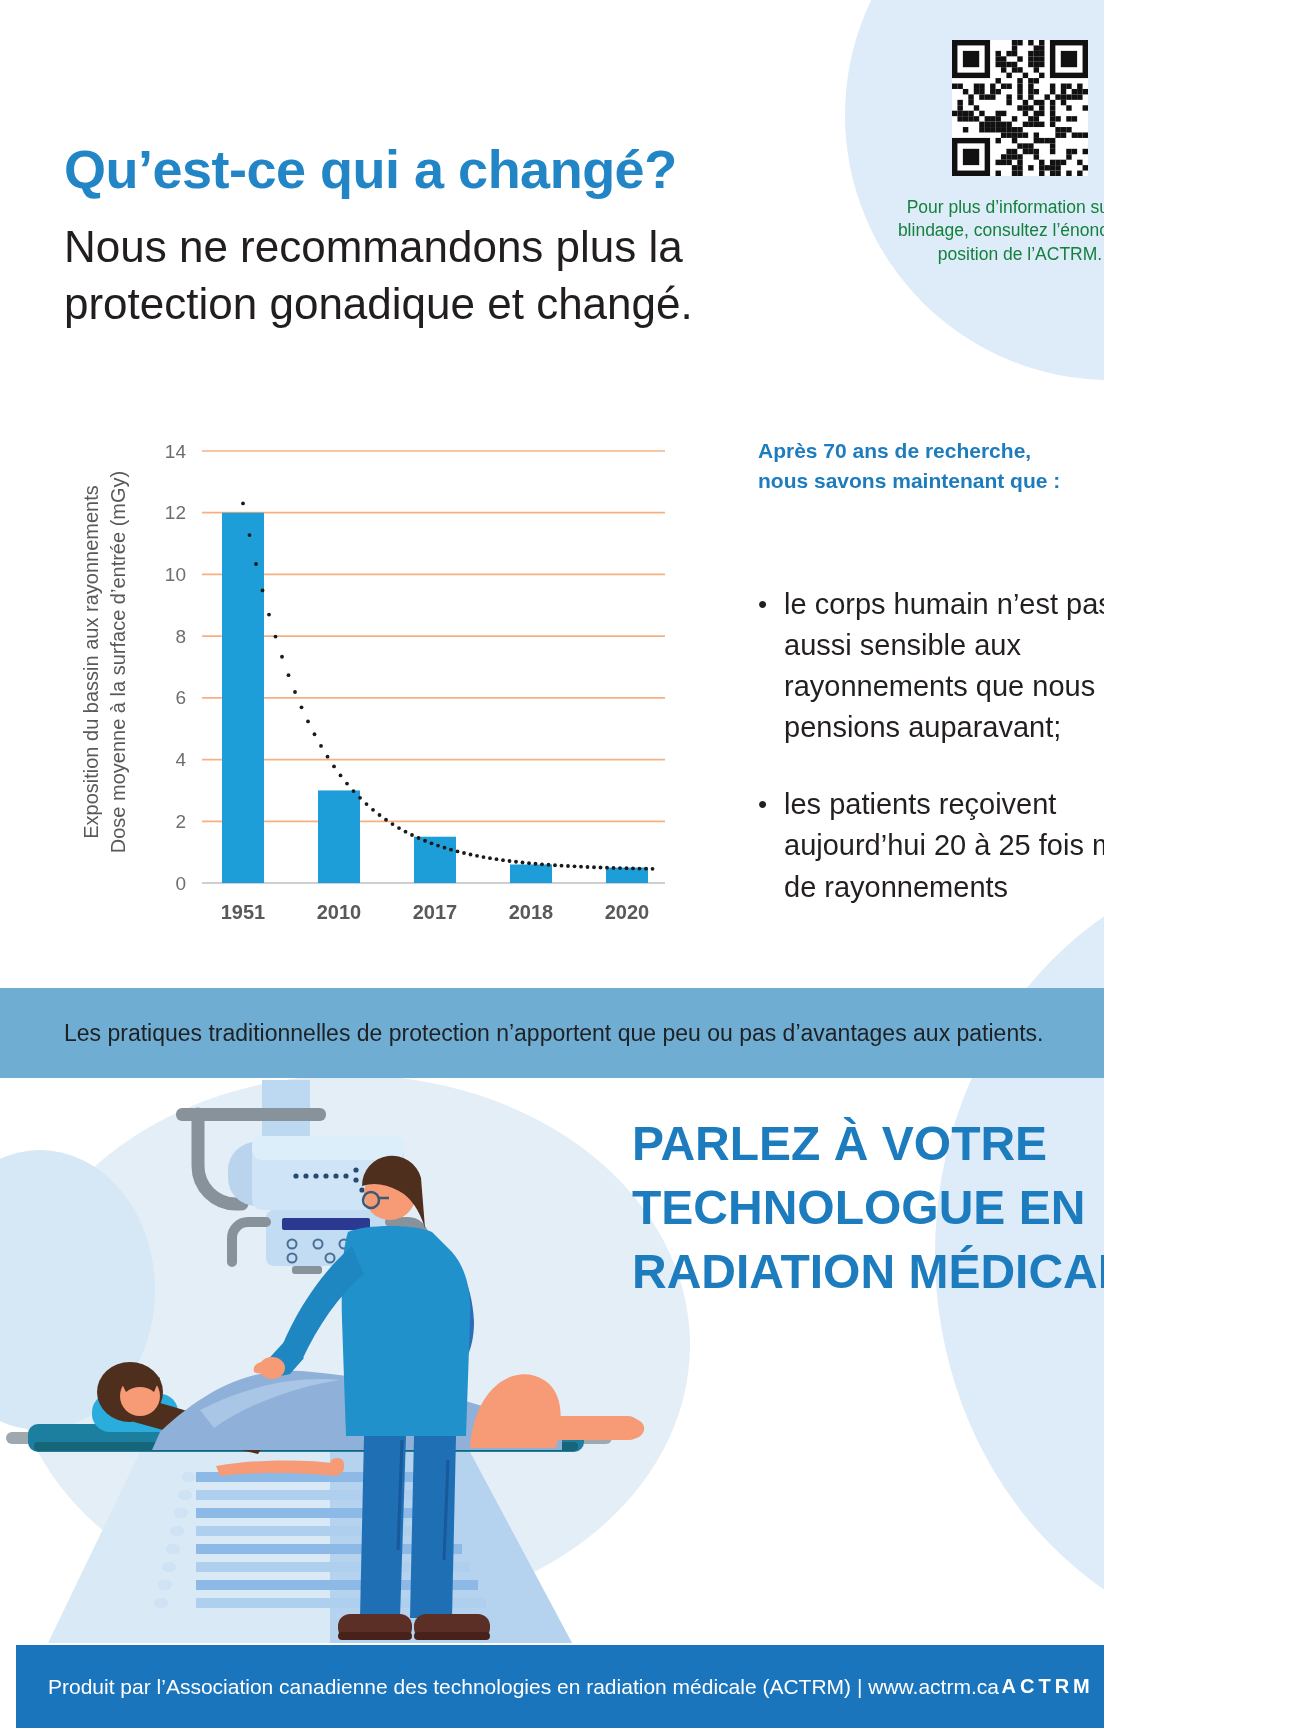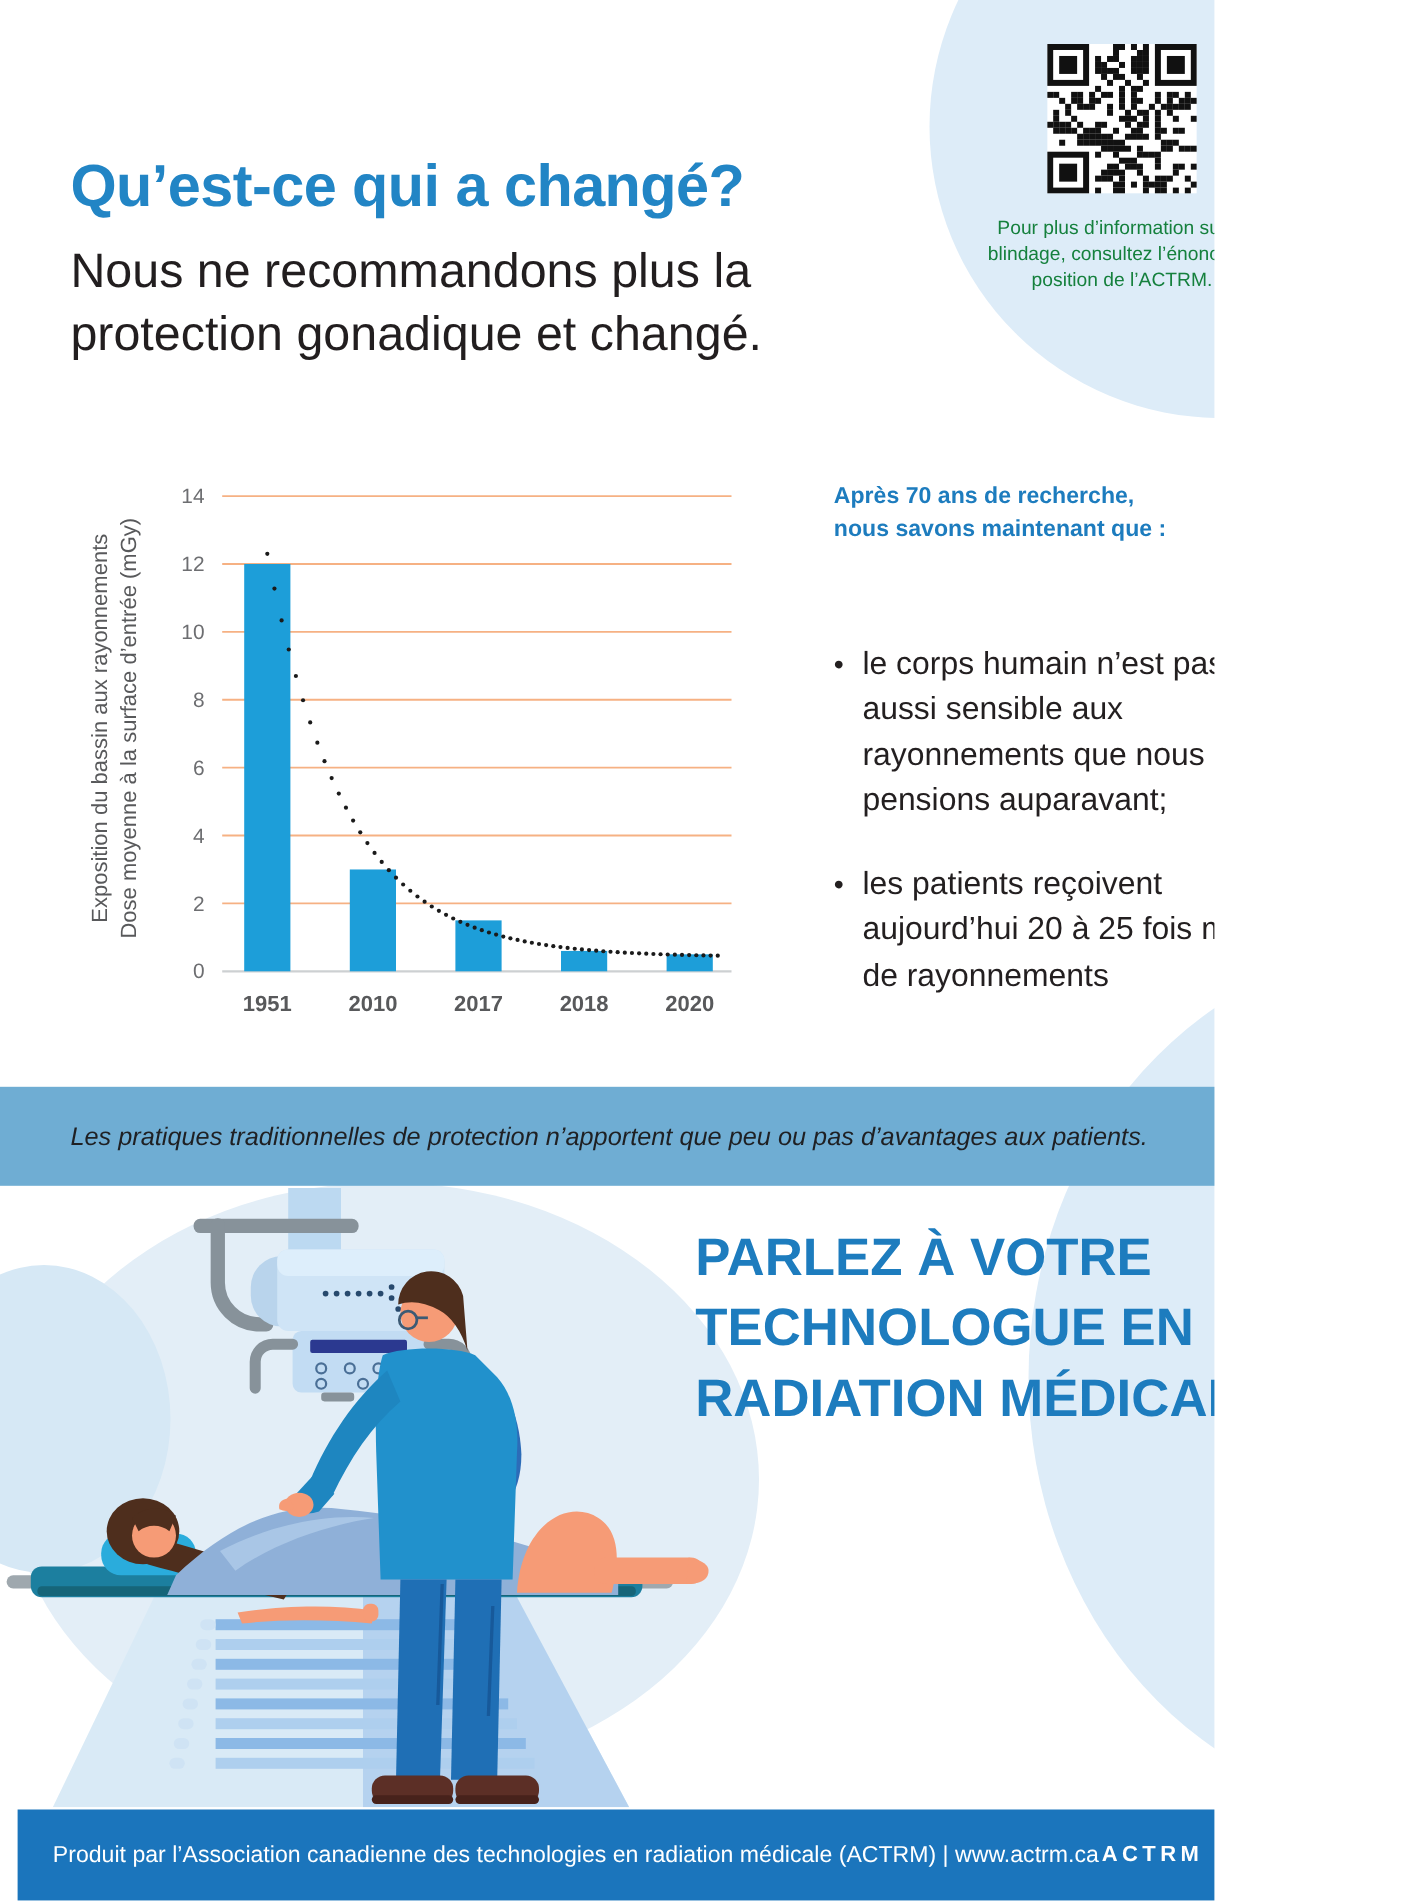--- a/index.html
+++ b/index.html
@@ -39,21 +39,21 @@
   #findings{position:absolute;left:758px;top:436px;width:450px;z-index:3;}
   .findings-heading{font-size:21px;line-height:1.42;font-weight:600;color:#1d7cbe;}
   .bullet-item{display:flex;margin-top:36px;font-size:29px;line-height:1.42;color:#231f20;width:430px;}
   .bullet-item .dot{flex:0 0 26px;font-size:26px;line-height:1.6;}
   #bullet-1{margin-top:88px;}
 
   #banner{
     position:absolute;left:0;top:988px;width:1296px;height:90px;z-index:1;
     background:#6fadd3;display:flex;align-items:center;
   }
-  #banner-text{padding-left:64px;font-size:23px;color:#1f2023;font-style:italic;}
+  #banner-text{padding-left:64px;font-size:23px;color:#1f2023;}
 
   #illustration{position:absolute;left:0;top:1080px;z-index:2;pointer-events:none;}
 
   #cta{position:absolute;left:632px;top:1112px;width:560px;z-index:3;}
   #cta-heading{font-size:48px;line-height:1.33;font-weight:600;color:#1d7cbe;}
   #cta-body{margin-top:28px;width:505px;font-size:31px;line-height:1.42;color:#232020;}
 
   #footer{
     position:absolute;left:16px;top:1645px;width:1296px;height:83px;z-index:4;
     background:#1b75bc;display:flex;align-items:center;justify-content:space-between;

